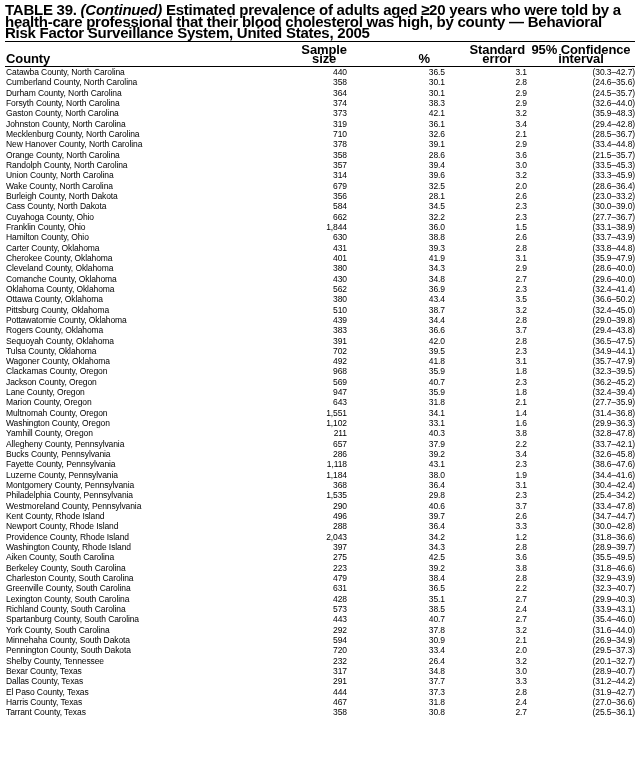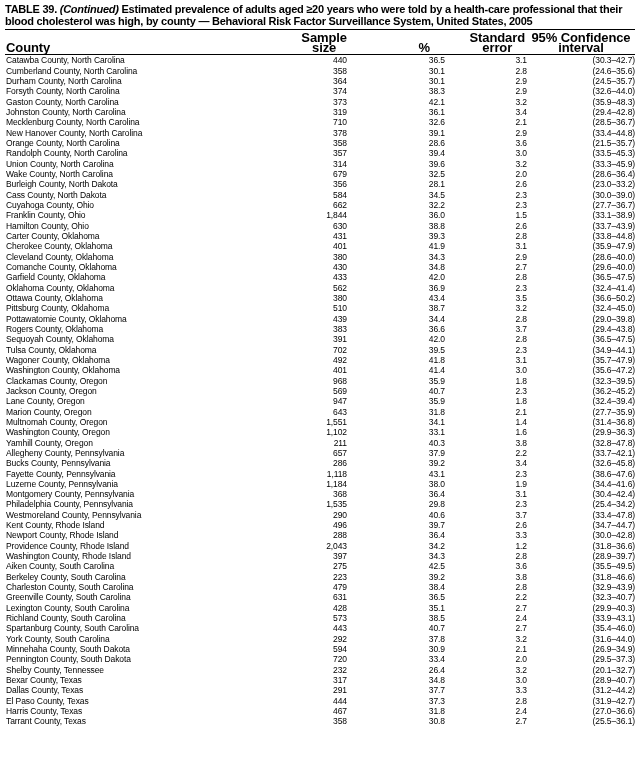--- a/index.html
+++ b/index.html
@@ -7,21 +7,21 @@
   body {
     width: 640px; height: 758px;
     background: #ffffff;
     color: #000000;
     font-family: "Liberation Sans", sans-serif;
     overflow: hidden;
   }
   .page { width: 640px; height: 758px; }
   .title {
     padding: 4px 5px 0 5px;
-    font-size: 11px;
+    font-size: 15px;
     line-height: 11.6px;
     font-weight: bold;
     letter-spacing: -0.25px;
   }
   .title .italic { font-style: italic; }
   table {
     border-collapse: collapse;
     table-layout: fixed;
     width: 630px;
     margin: 2px 5px 0 5px;
@@ -235,27 +235,20 @@
           <td class="c-ci">(28.6–40.0)</td>
         </tr>
         <tr>
           <td class="c-county">Comanche County, Oklahoma</td>
           <td class="c-num">430</td>
           <td class="c-num">34.8</td>
           <td class="c-num">2.7</td>
           <td class="c-ci">(29.6–40.0)</td>
         </tr>
         <tr>
-          <td class="c-county">Garfield County, Oklahoma</td>
-          <td class="c-num">433</td>
-          <td class="c-num">42.0</td>
-          <td class="c-num">2.8</td>
-          <td class="c-ci">(36.5–47.5)</td>
-        </tr>
-        <tr>
           <td class="c-county">Oklahoma County, Oklahoma</td>
           <td class="c-num">562</td>
           <td class="c-num">36.9</td>
           <td class="c-num">2.3</td>
           <td class="c-ci">(32.4–41.4)</td>
         </tr>
         <tr>
           <td class="c-county">Ottawa County, Oklahoma</td>
           <td class="c-num">380</td>
           <td class="c-num">43.4</td>
@@ -296,27 +289,20 @@
           <td class="c-num">39.5</td>
           <td class="c-num">2.3</td>
           <td class="c-ci">(34.9–44.1)</td>
         </tr>
         <tr>
           <td class="c-county">Wagoner County, Oklahoma</td>
           <td class="c-num">492</td>
           <td class="c-num">41.8</td>
           <td class="c-num">3.1</td>
           <td class="c-ci">(35.7–47.9)</td>
-        </tr>
-        <tr>
-          <td class="c-county">Washington County, Oklahoma</td>
-          <td class="c-num">401</td>
-          <td class="c-num">41.4</td>
-          <td class="c-num">3.0</td>
-          <td class="c-ci">(35.6–47.2)</td>
         </tr>
         <tr>
           <td class="c-county">Clackamas County, Oregon</td>
           <td class="c-num">968</td>
           <td class="c-num">35.9</td>
           <td class="c-num">1.8</td>
           <td class="c-ci">(32.3–39.5)</td>
         </tr>
         <tr>
           <td class="c-county">Jackson County, Oregon</td>

